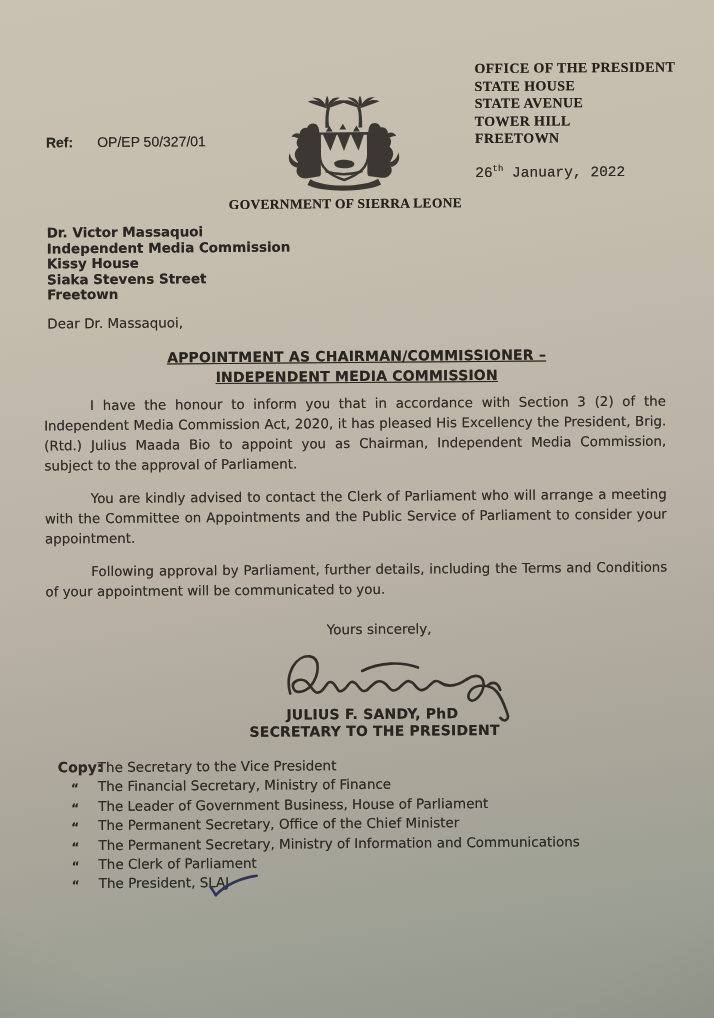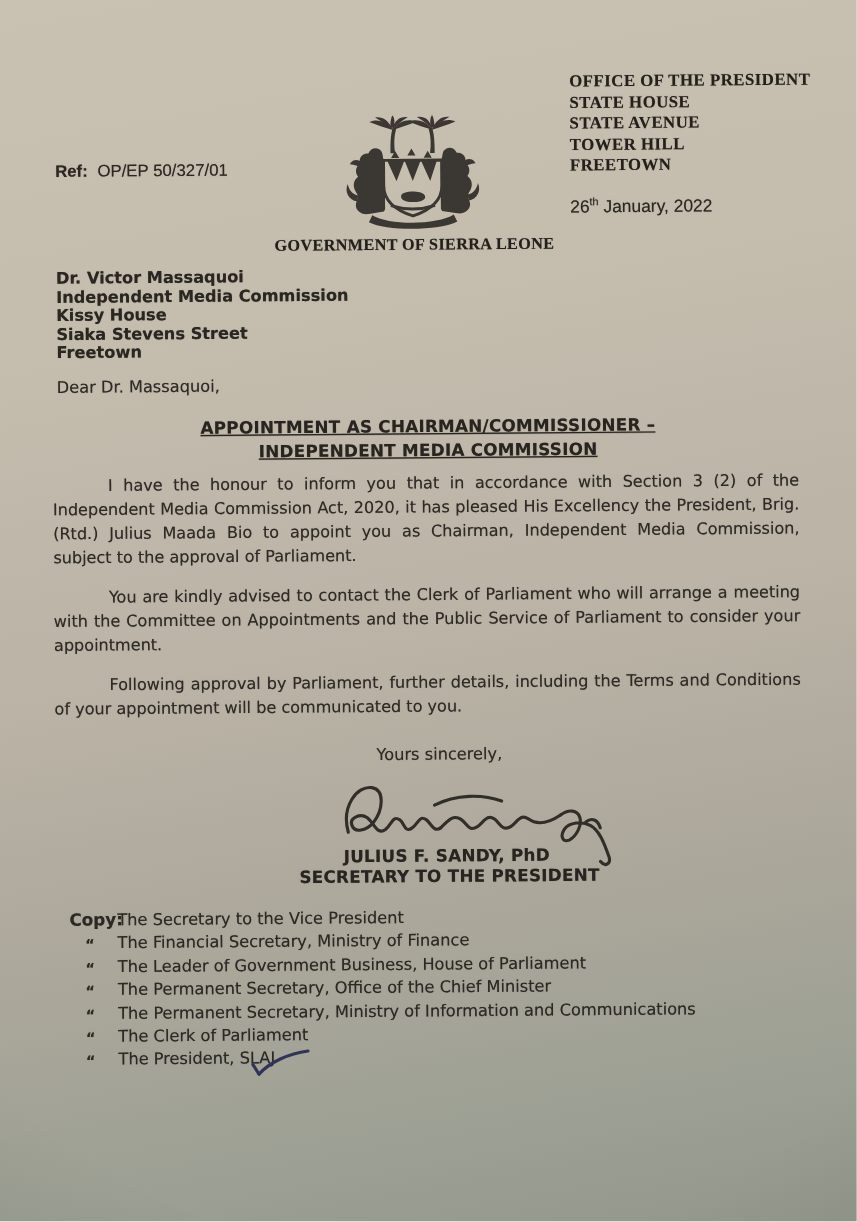--- a/index.html
+++ b/index.html
@@ -19,32 +19,32 @@
     transform-origin:50% 40%;
     text-shadow:0 0 0.6px rgba(46,43,40,0.55);
   }
   .abs{position:absolute;}
   .serifhead{
     font-family:"Liberation Serif","DejaVu Serif",serif;
     font-weight:bold;color:#24211c;
   }
   .letterhead{left:477px;top:61px;font-size:14px;line-height:17.5px;letter-spacing:0.4px;}
   .ref{left:48px;top:132px;font-family:"Liberation Sans",sans-serif;font-size:14px;color:#2b2823;}
-  .ref b{margin-right:8px;text-align:center;}
-  .date{left:477px;top:166px;font-family:Liberation Sans, sans-serif;font-size:14.5px;color:#2b2823;}
+  .ref b{margin-right:24px;text-align:center;}
+  .date{left:477px;top:166px;font-family:Liberation Mono, monospace;font-size:14.5px;color:#2b2823;}
   .date sup{font-size:9px;vertical-align:super;line-height:0;}
   .emblem{left:283px;top:96px;width:126px;height:98px;}
   .gov-title{left:40px;top:196px;width:614px;text-align:center;font-size:13.5px;letter-spacing:0.3px;}
   .recipient{left:48px;top:223px;font-weight:bold;font-size:13.5px;line-height:15.6px;color:#2a2723;}
   .salutation{left:48px;top:313px;font-size:13.5px;}
   .subject{left:47px;top:347px;width:620px;text-align:center;font-weight:bold;font-size:14px;line-height:19.5px;letter-spacing:0.2px;color:#282420;}
   .subject span{text-decoration:underline;}
   .body-text{left:44px;top:394px;width:622px;font-size:13.4px;line-height:20px;text-align:justify;}
   .body-text p{margin:0 0 13px 0;text-indent:46px;}
-  .valediction{left:312px;top:621px;font-size:13.5px;}
+  .valediction{left:325px;top:621px;font-size:13.5px;}
   .sig{left:272px;top:641px;width:265px;height:85px;}
   .sig-name{left:284px;top:706px;font-weight:bold;font-size:14px;letter-spacing:0.2px;color:#282420;}
   .sig-title{left:247px;top:723px;font-weight:bold;font-size:14px;letter-spacing:0.2px;color:#282420;}
   .copy{left:55px;top:757px;font-size:13.5px;color:#2c2925;}
   .copy-row{display:flex;height:19.4px;align-items:flex-start;}
   .copy-cell{width:40px;flex:0 0 40px;}
   .copy-label{font-weight:bold;font-size:14px;}
   .ditto{display:inline-block;padding-left:13px;font-weight:bold;font-size:12px;transform:translateY(1px);}
   .check{left:201px;top:872px;width:56px;height:28px;}
 </style>

